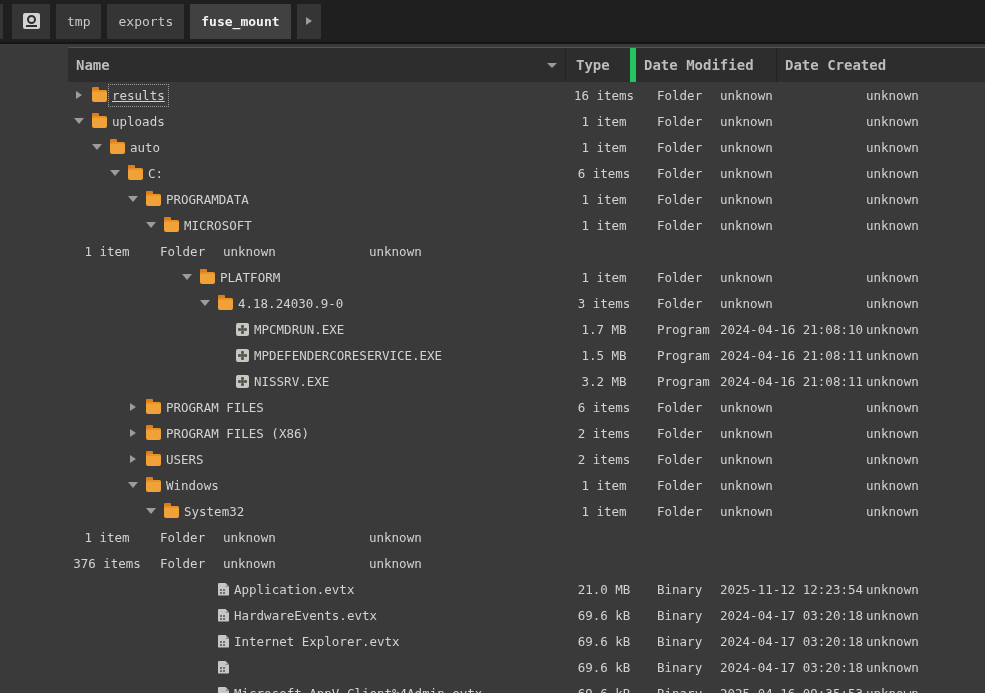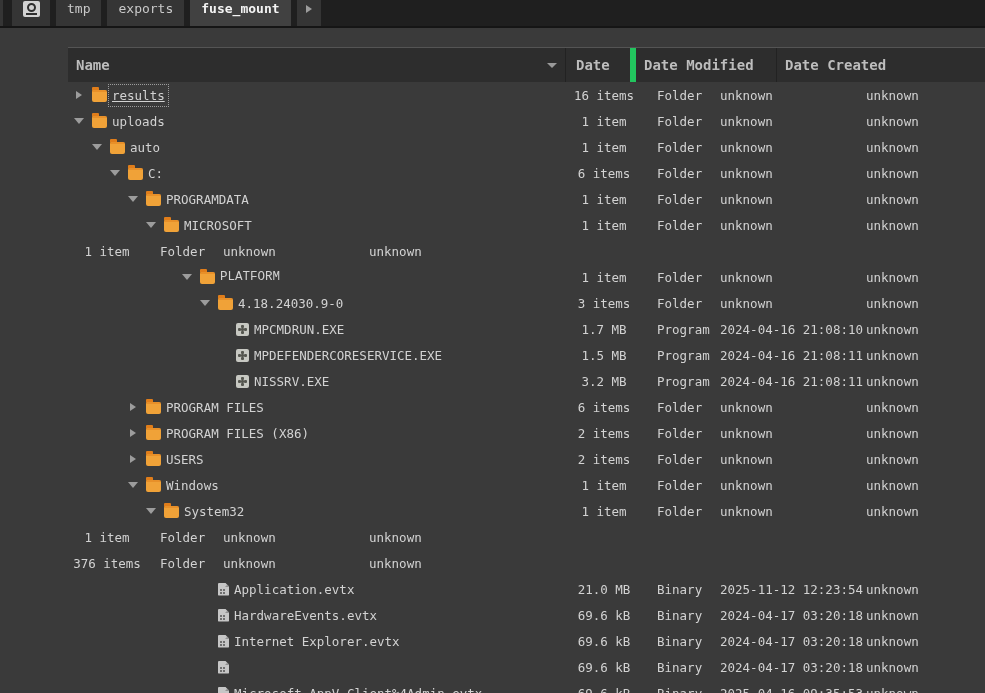--- a/index.html
+++ b/index.html
@@ -5,23 +5,23 @@
   html,body{margin:0;padding:0;background:#1a1a1a;}
   *{box-sizing:border-box;}
   .app{
     position:relative;width:985px;height:693px;overflow:hidden;
     background:var(--content-bg,#3a3a3a);
     font-family:"DejaVu Sans Mono","Liberation Mono",monospace;
     -webkit-font-smoothing:antialiased;
   }
   
   .tabbar{
-    position:absolute;top:0;left:0;right:0;height:28px;
+    position:absolute;top:0;left:0;right:0;height:44px;
     background:var(--tabbar-bg,#1f1f1f);
-    display:flex;align-items:flex-end;
+    display:flex;align-items:center;
     border-bottom:2px solid #151515;
   }
   .tab{
     background:var(--tab-bg,#353535);
     height:35px;display:flex;align-items:center;justify-content:center;
     padding:0 11px;margin-left:6px;color:#c9c9c9;font-size:13px;
     white-space:nowrap;cursor:pointer;
   }
   .tab.active{background:var(--tab-active-bg,#404040);color:#f4f4f4;font-weight:bold;}
   .tab-sliver{width:3px;height:35px;background:var(--tab-bg,#353535);margin-left:0;}
@@ -106,21 +106,21 @@
     </div>
   </div>
 
   <div class="content">
     <div class="thead">
       <div class="hc hc-name">
         <span>Name</span>
         <span class="sort tri-sort"></span>
       </div>
       <div class="hc hc-type">
-        <span>Date</span>
+        <span>Type</span>
       </div>
       <div class="hc hc-mod">
         <span>Date Modified</span>
       </div>
       <div class="hc hc-cre">
         <span>Date Created</span>
       </div>
     </div>
     <div class="tbody">
         <div class="row">
@@ -201,21 +201,21 @@
           <div class="cell c-mod">unknown</div>
           <div class="cell c-cre">unknown</div>
         </div>
         <div class="row">
           <div class="cell c-size">1 item</div>
           <div class="cell c-type">Folder</div>
           <div class="cell c-mod">unknown</div>
           <div class="cell c-cre">unknown</div>
         </div>
         <div class="row">
-          <div class="cell c-name" style="padding-left: 108px; font-family: Liberation Mono, monospace;">
+          <div class="cell c-name" style="padding-left: 108px;">
             <span class="twisty">
               <i class="tri-down"></i>
             </span>
             <span class="ficon i-folder"></span>
             <span class="rlabel">PLATFORM</span>
           </div>
           <div class="cell c-size">1 item</div>
           <div class="cell c-type">Folder</div>
           <div class="cell c-mod">unknown</div>
           <div class="cell c-cre">unknown</div>

